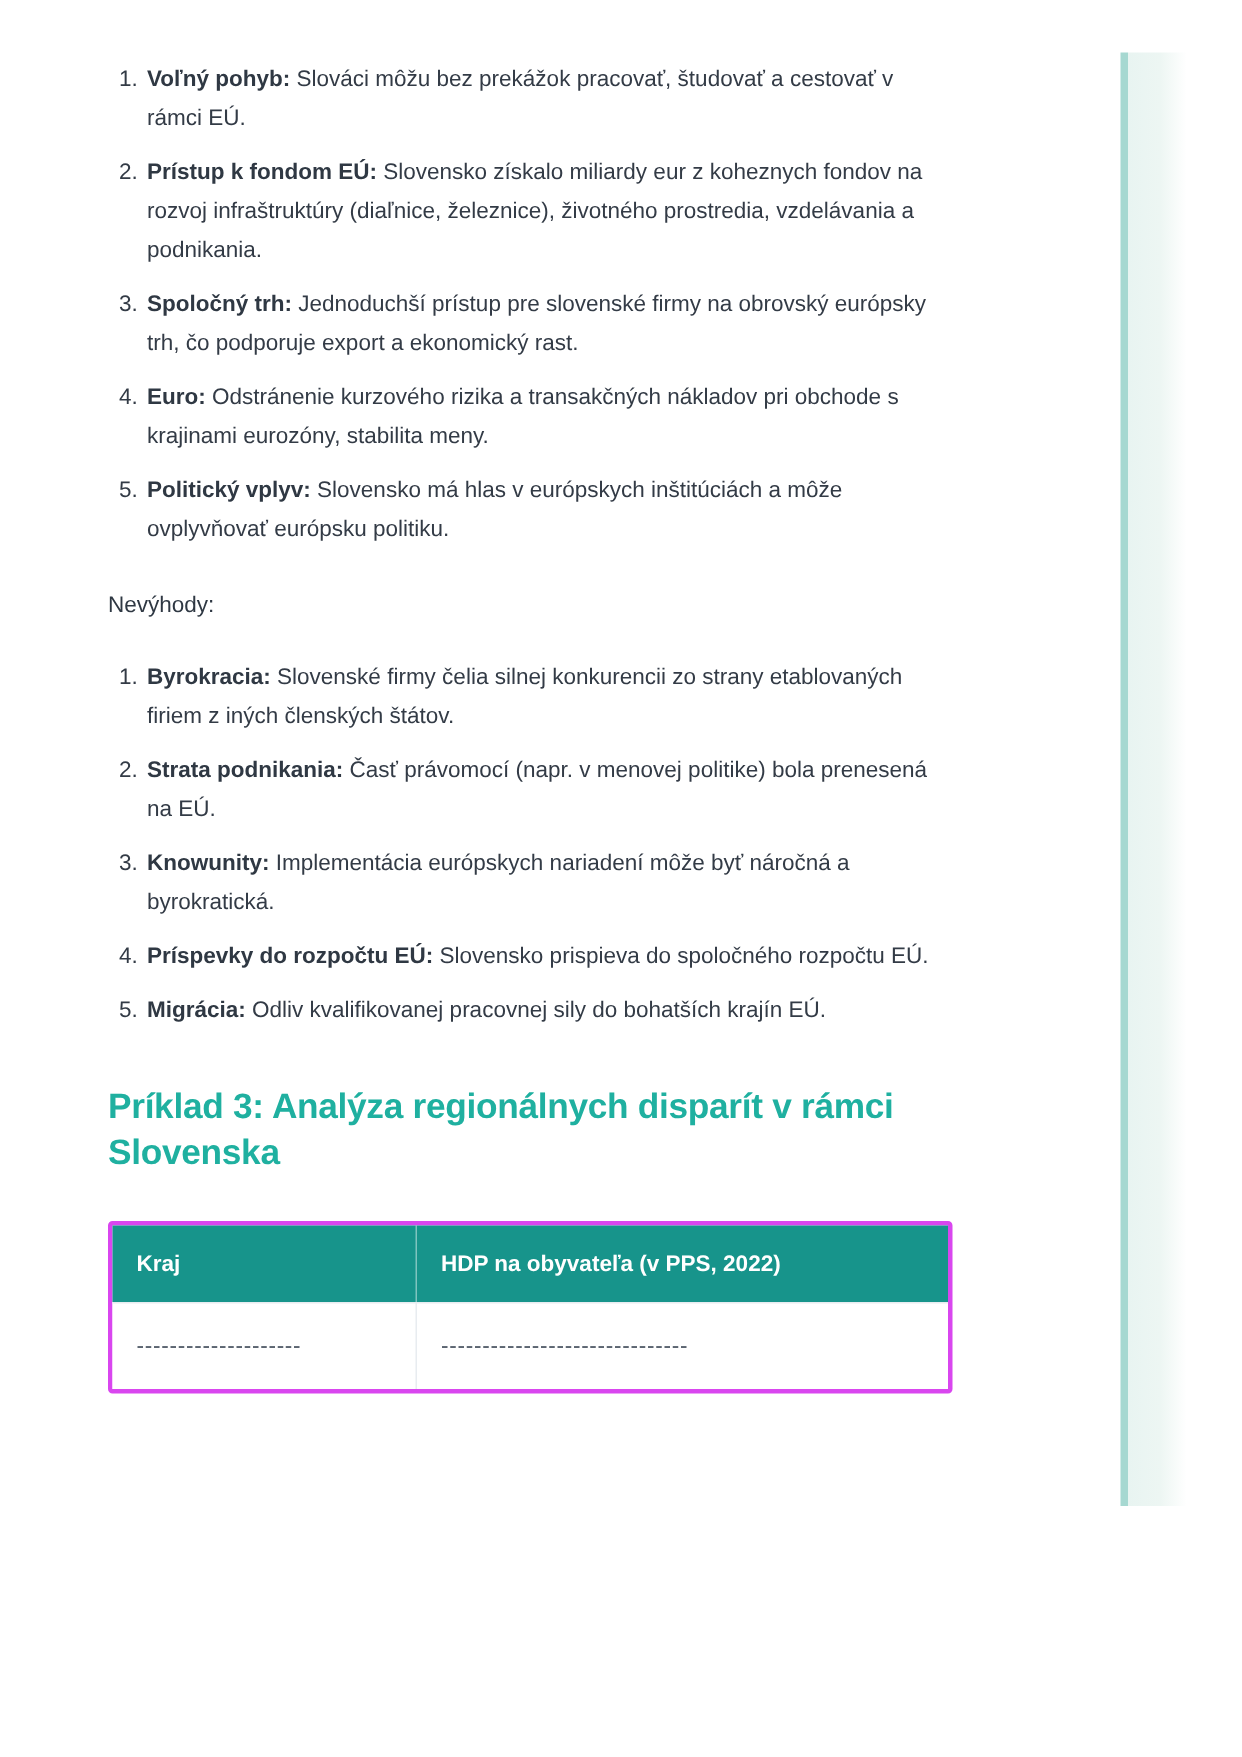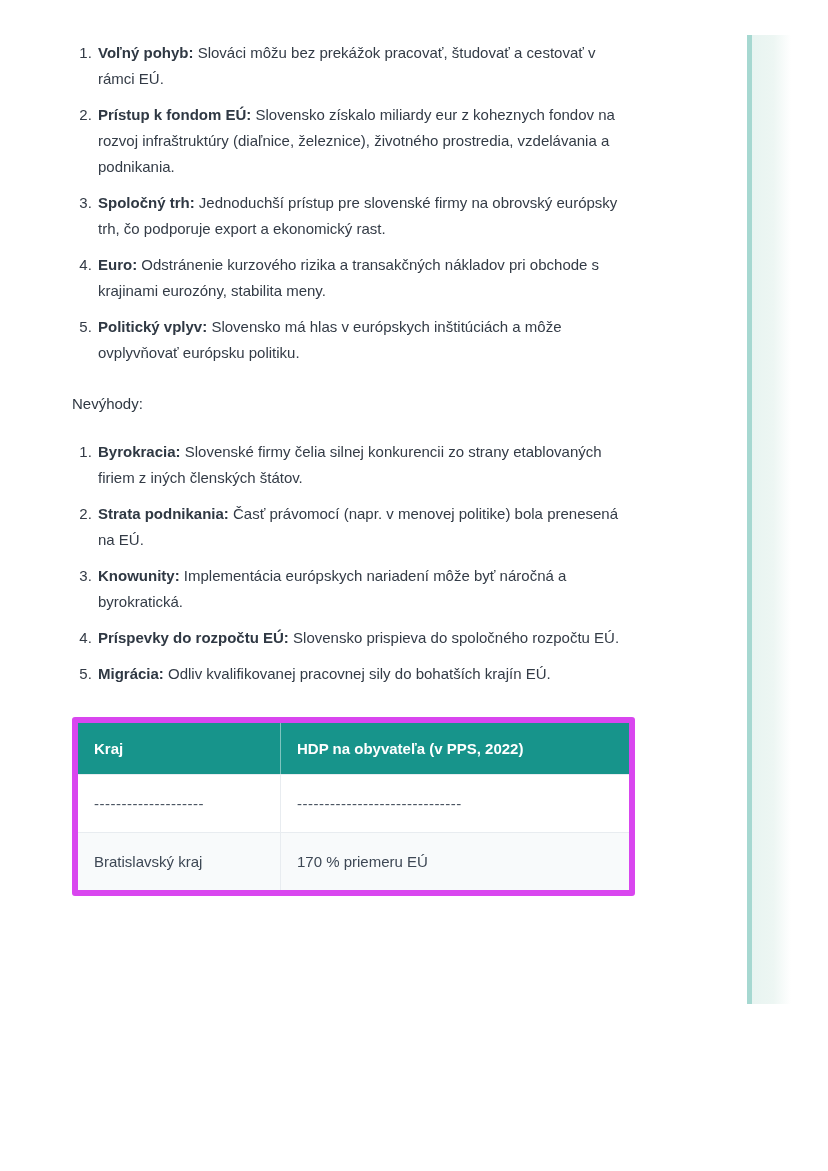--- a/index.html
+++ b/index.html
@@ -49,21 +49,21 @@
     line-height: 27px;
     text-align: justify;
     margin: 25px 0 0 0;
     color: #333b46;
   }
   table.regions {
     width: 563px;
     margin-top: 30px;
     border-collapse: separate;
     border-spacing: 0;
-    border: 6px solid #d946ef;
+    border: 3px solid #d946ef;
     border-radius: 3px;
     font-size: 15px;
     color: #3d4754;
   }
   table.regions th {
     background: #17948b;
     color: #ffffff;
     font-weight: 700;
     text-align: left;
     padding: 17px 16px;
@@ -135,38 +135,35 @@
         <strong>Knowunity:</strong><span> Implementácia európskych nariadení môže byť náročná a byrokratická.</span>
       </li>
       <li>
         <strong>Príspevky do rozpočtu EÚ:</strong><span> Slovensko prispieva do spoločného rozpočtu EÚ.</span>
       </li>
       <li>
         <strong>Migrácia:</strong><span> Odliv kvalifikovanej pracovnej sily do bohatších krajín EÚ.</span>
       </li>
     </ol>
 
+    <h2 class="section-heading">Príklad 3: Analýza regionálnych disparít v rámci Slovenska</h2>
 
 
     <table class="regions">
       <thead>
         <tr>
           <th>Kraj</th>
           <th>HDP na obyvateľa (v PPS, 2022)</th>
         </tr>
       </thead>
       <tbody>
         <tr class="dashes">
           <td>--------------------</td>
           <td>------------------------------</td>
         </tr>
-        <tr class="alt">
-          <td>Bratislavský kraj</td>
-          <td>170 % priemeru EÚ</td>
-        </tr>
       </tbody>
     </table>
 
   </div>
 
   <div class="side-accent"></div>
   <div class="footer">(c) Knowunity 2025</div>
 </div>
 
 </body></html>

